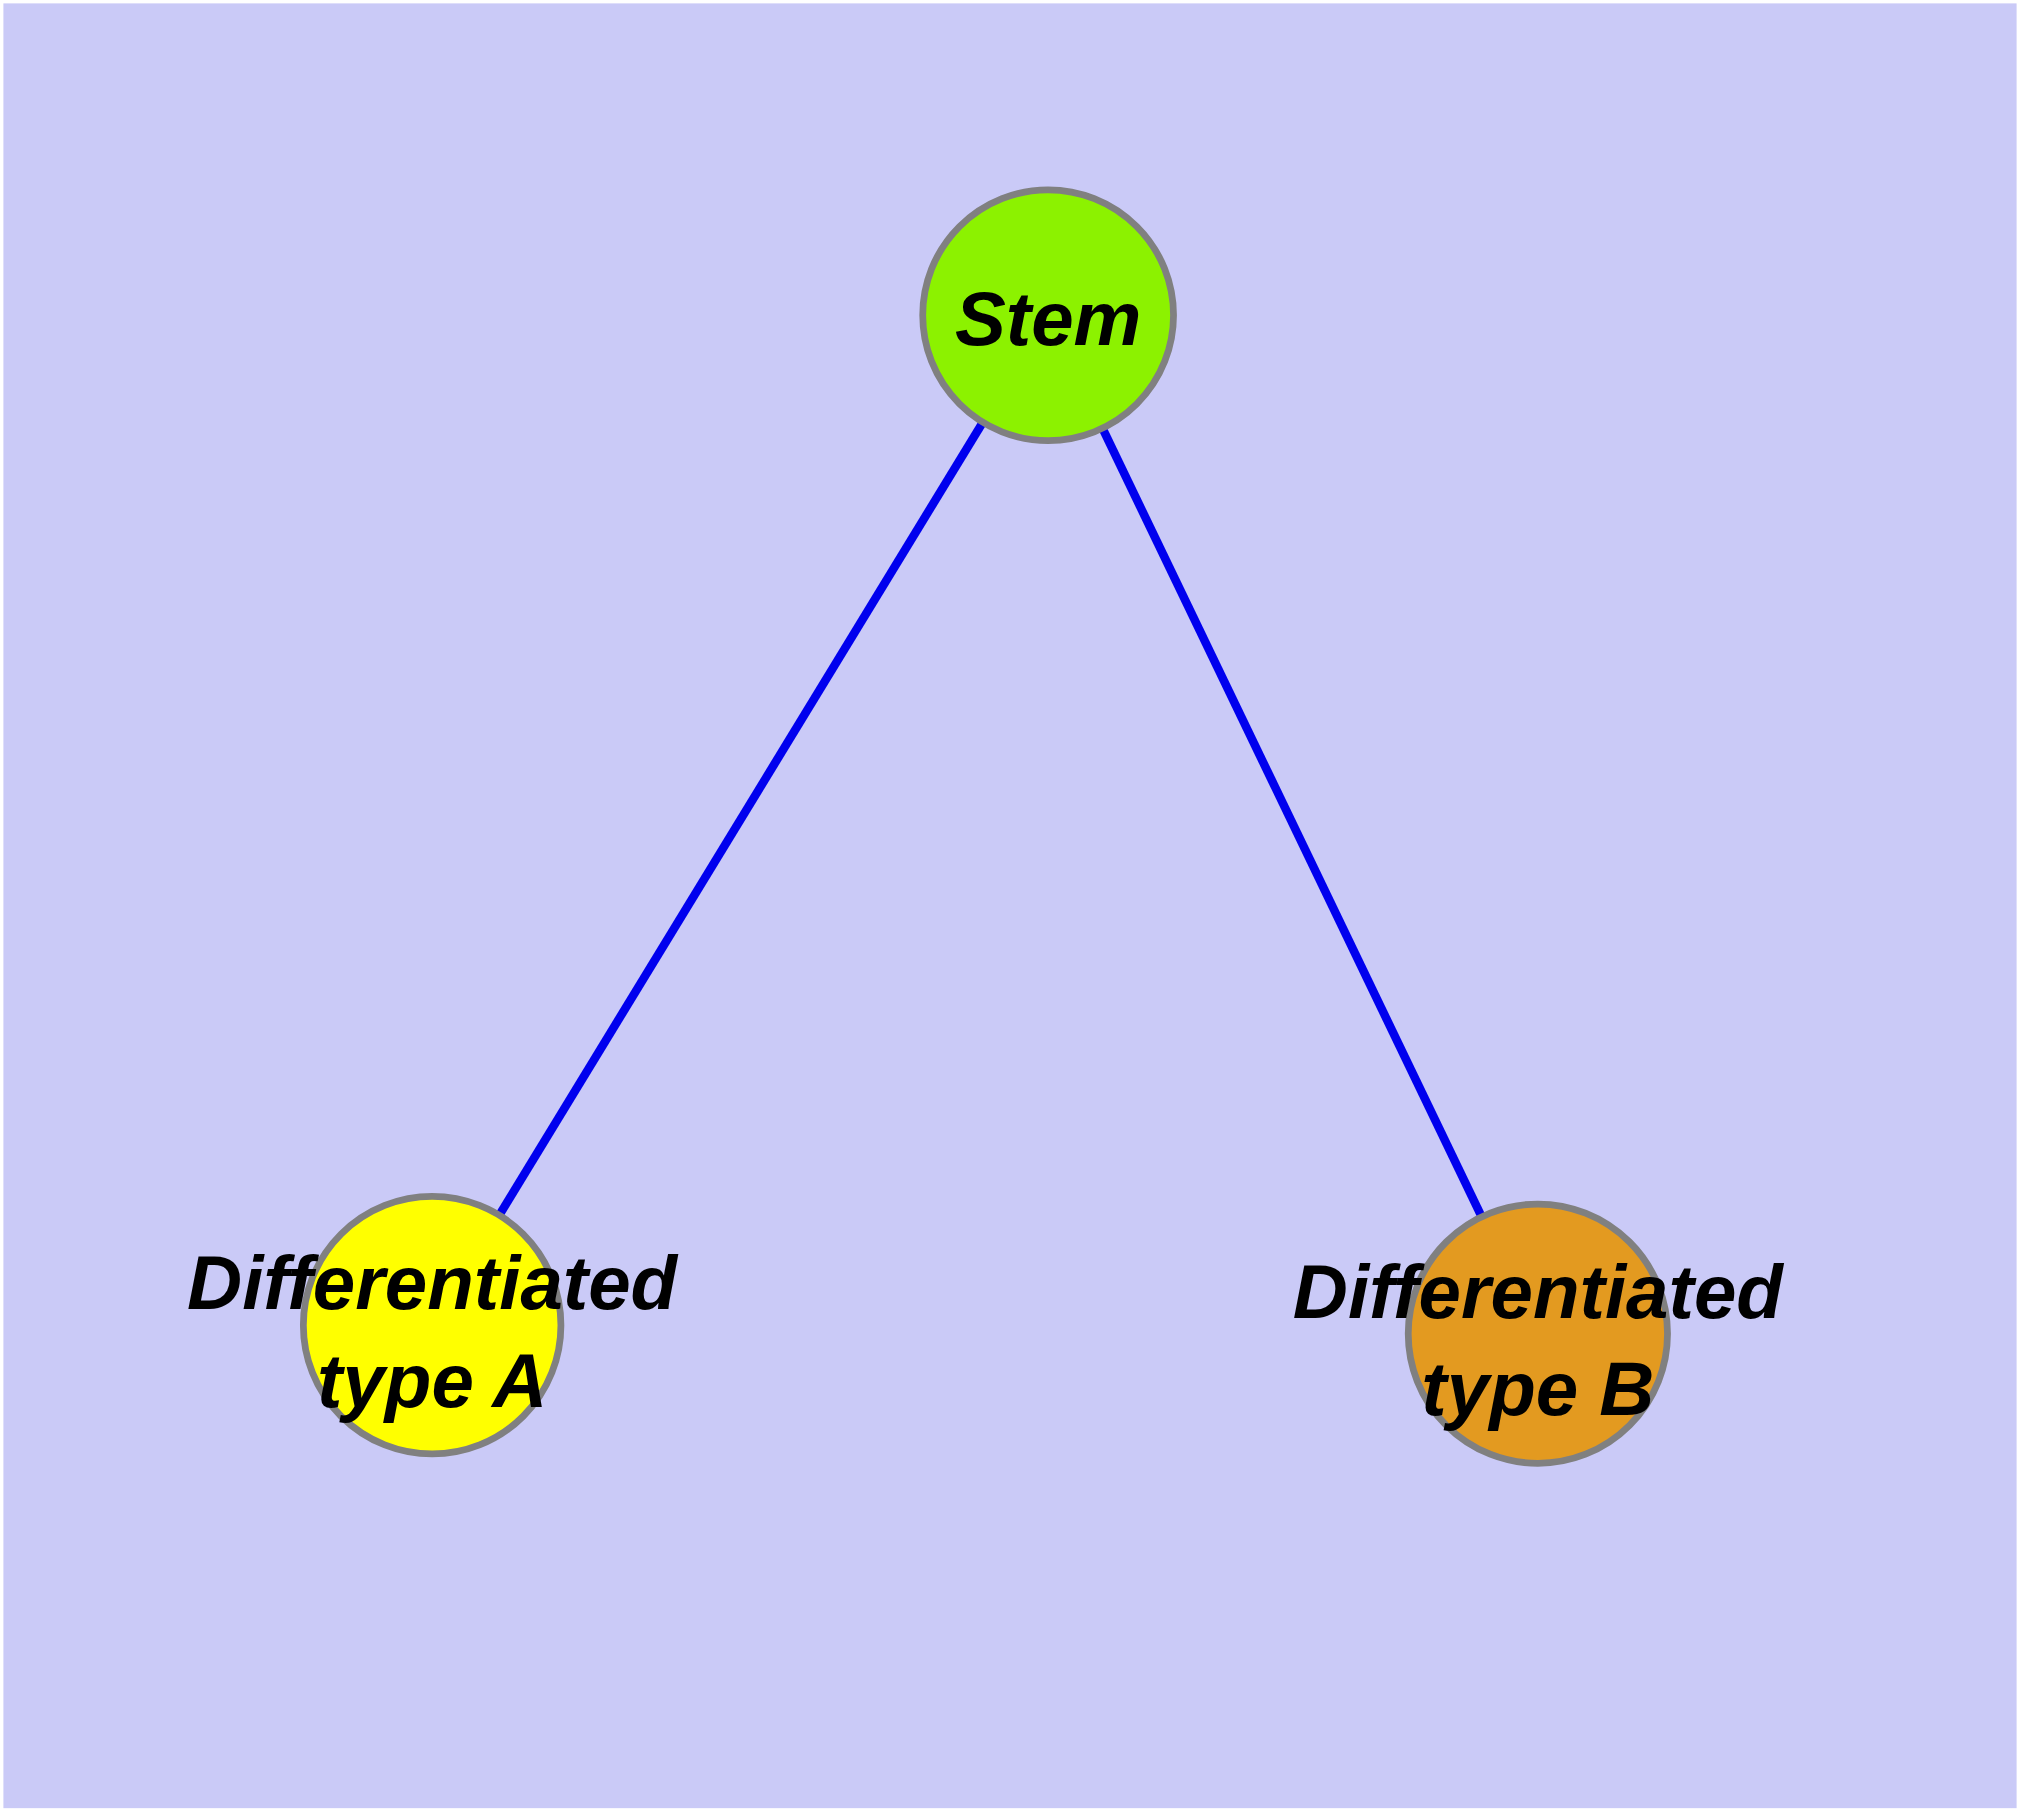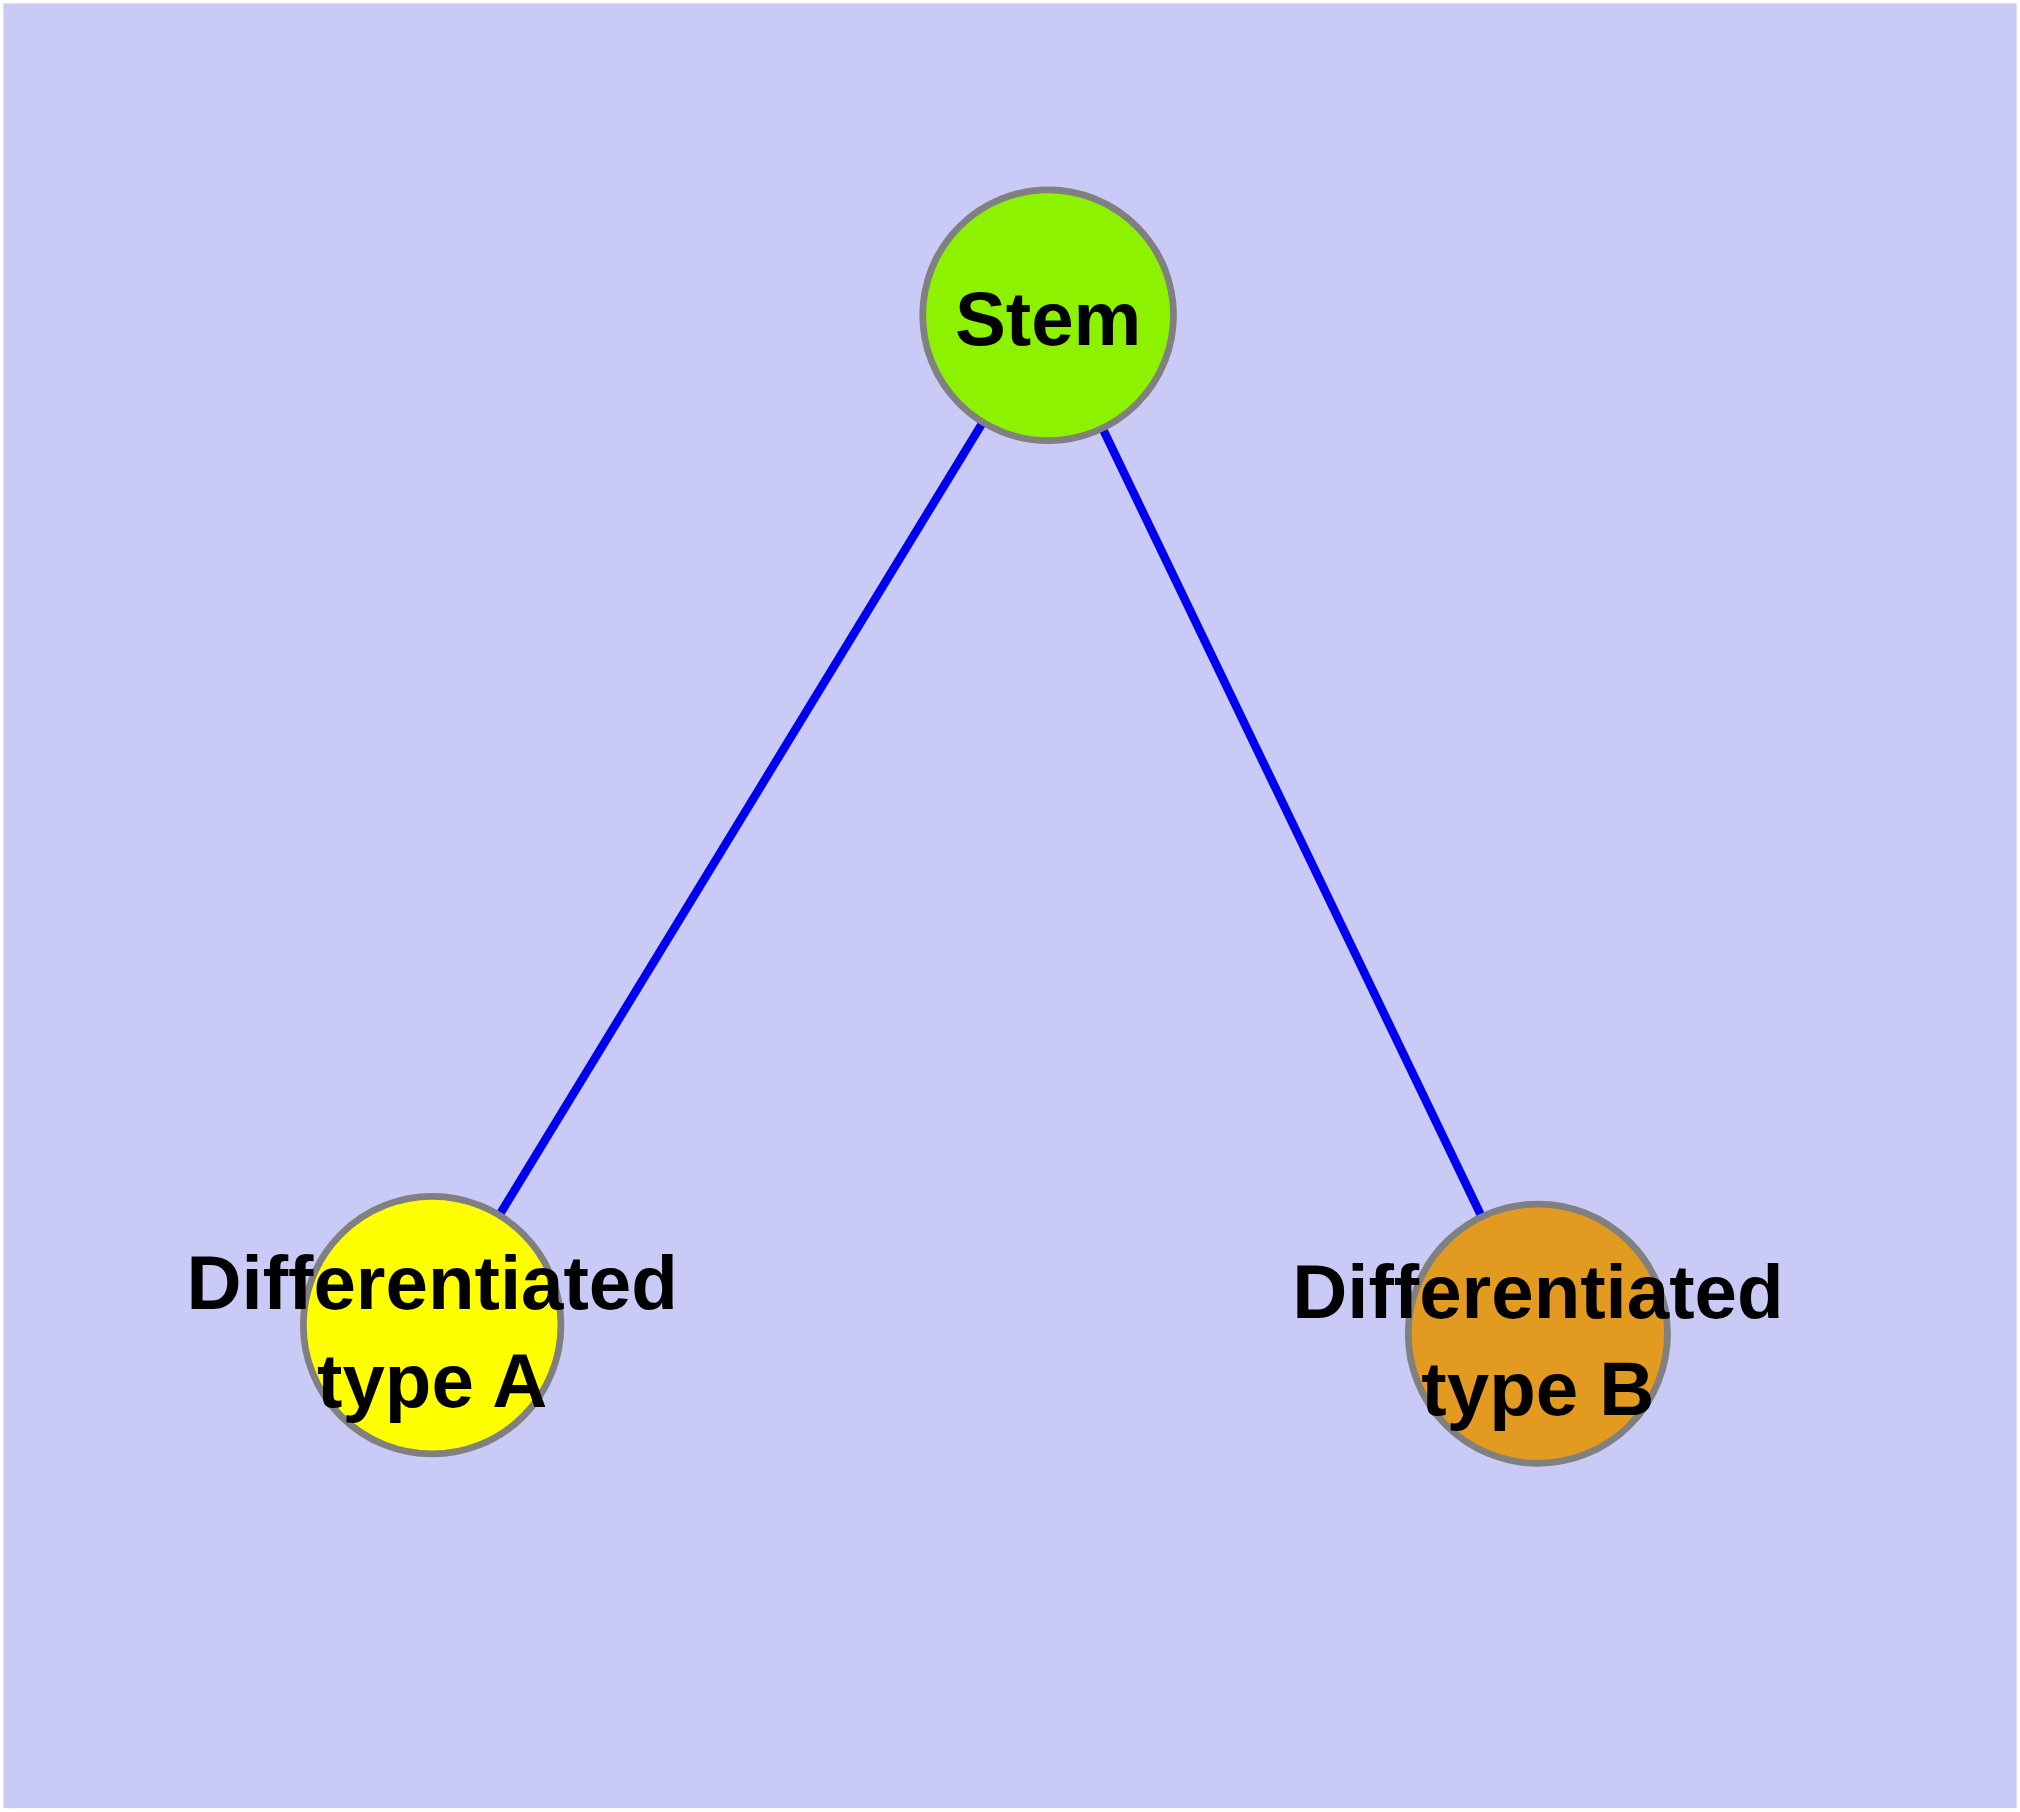--- a/index.html
+++ b/index.html
@@ -5,20 +5,21 @@
   html, body {
     margin: 0;
     padding: 0;
     background: #ffffff;
     font-family: "Liberation Sans", "DejaVu Sans", sans-serif;
   }
   .diagram-wrap {
     width: 2021px;
     max-width: 100%;
     margin: 0 auto;
+    font-style: italic;
   }
   svg {
     display: block;
     width: 100%;
     height: auto;
   }
   .node-circle {
     stroke-width: 8px;
   }
   .edge-line {

